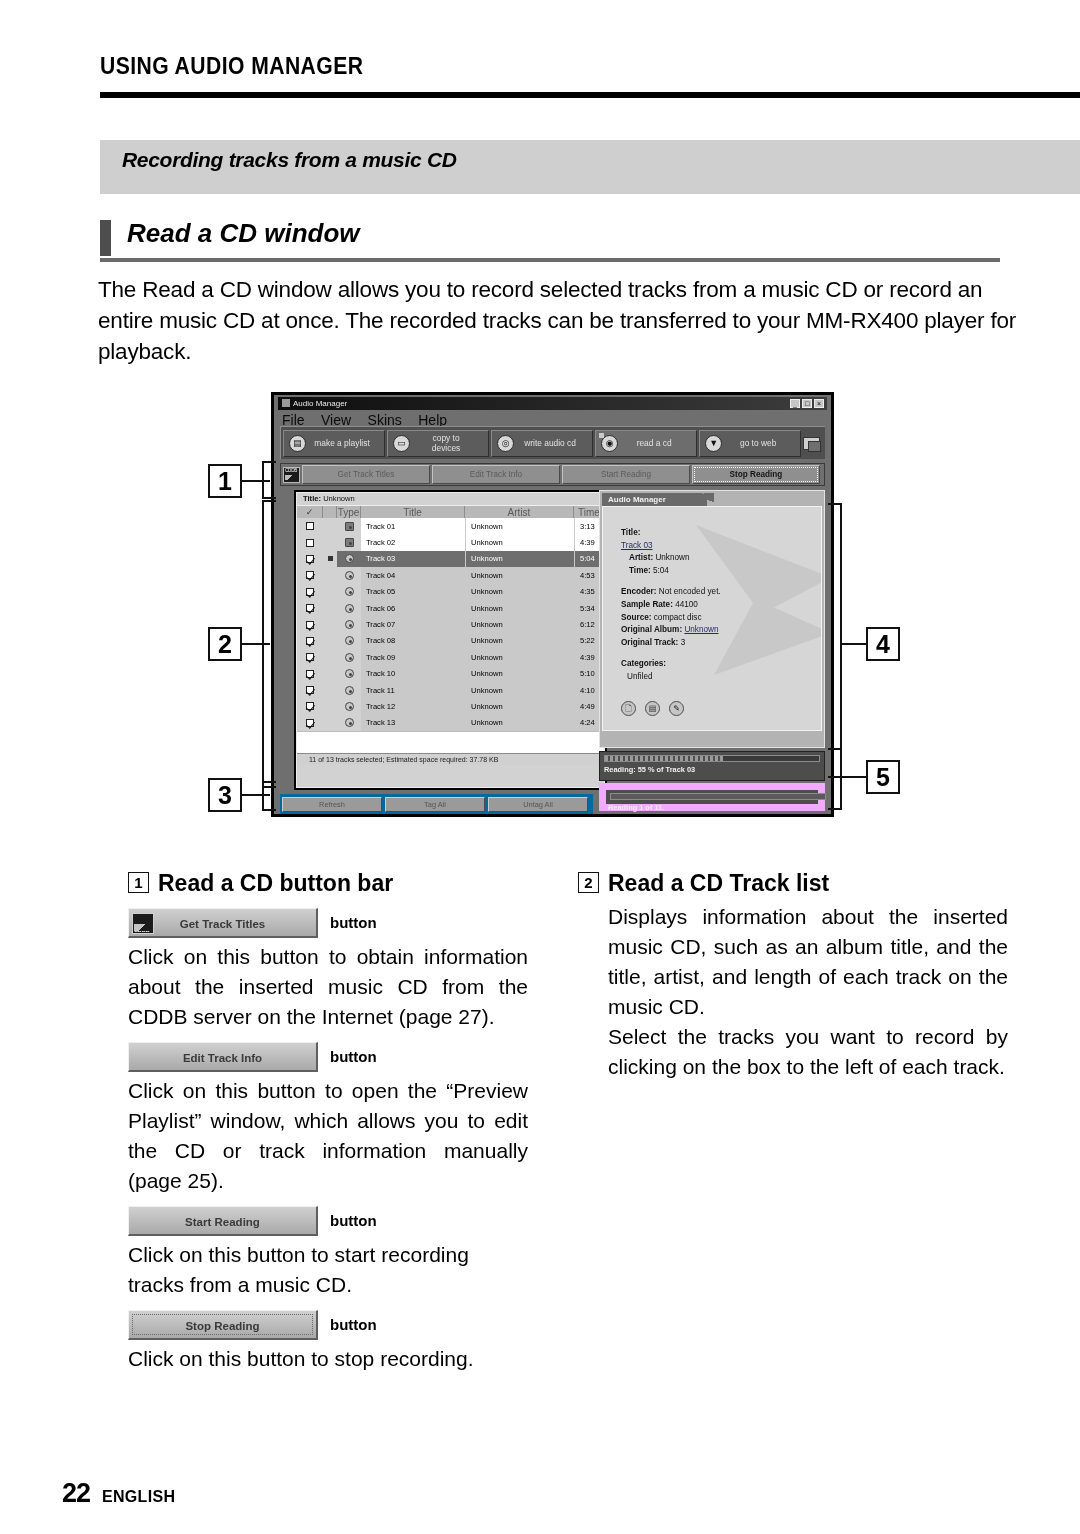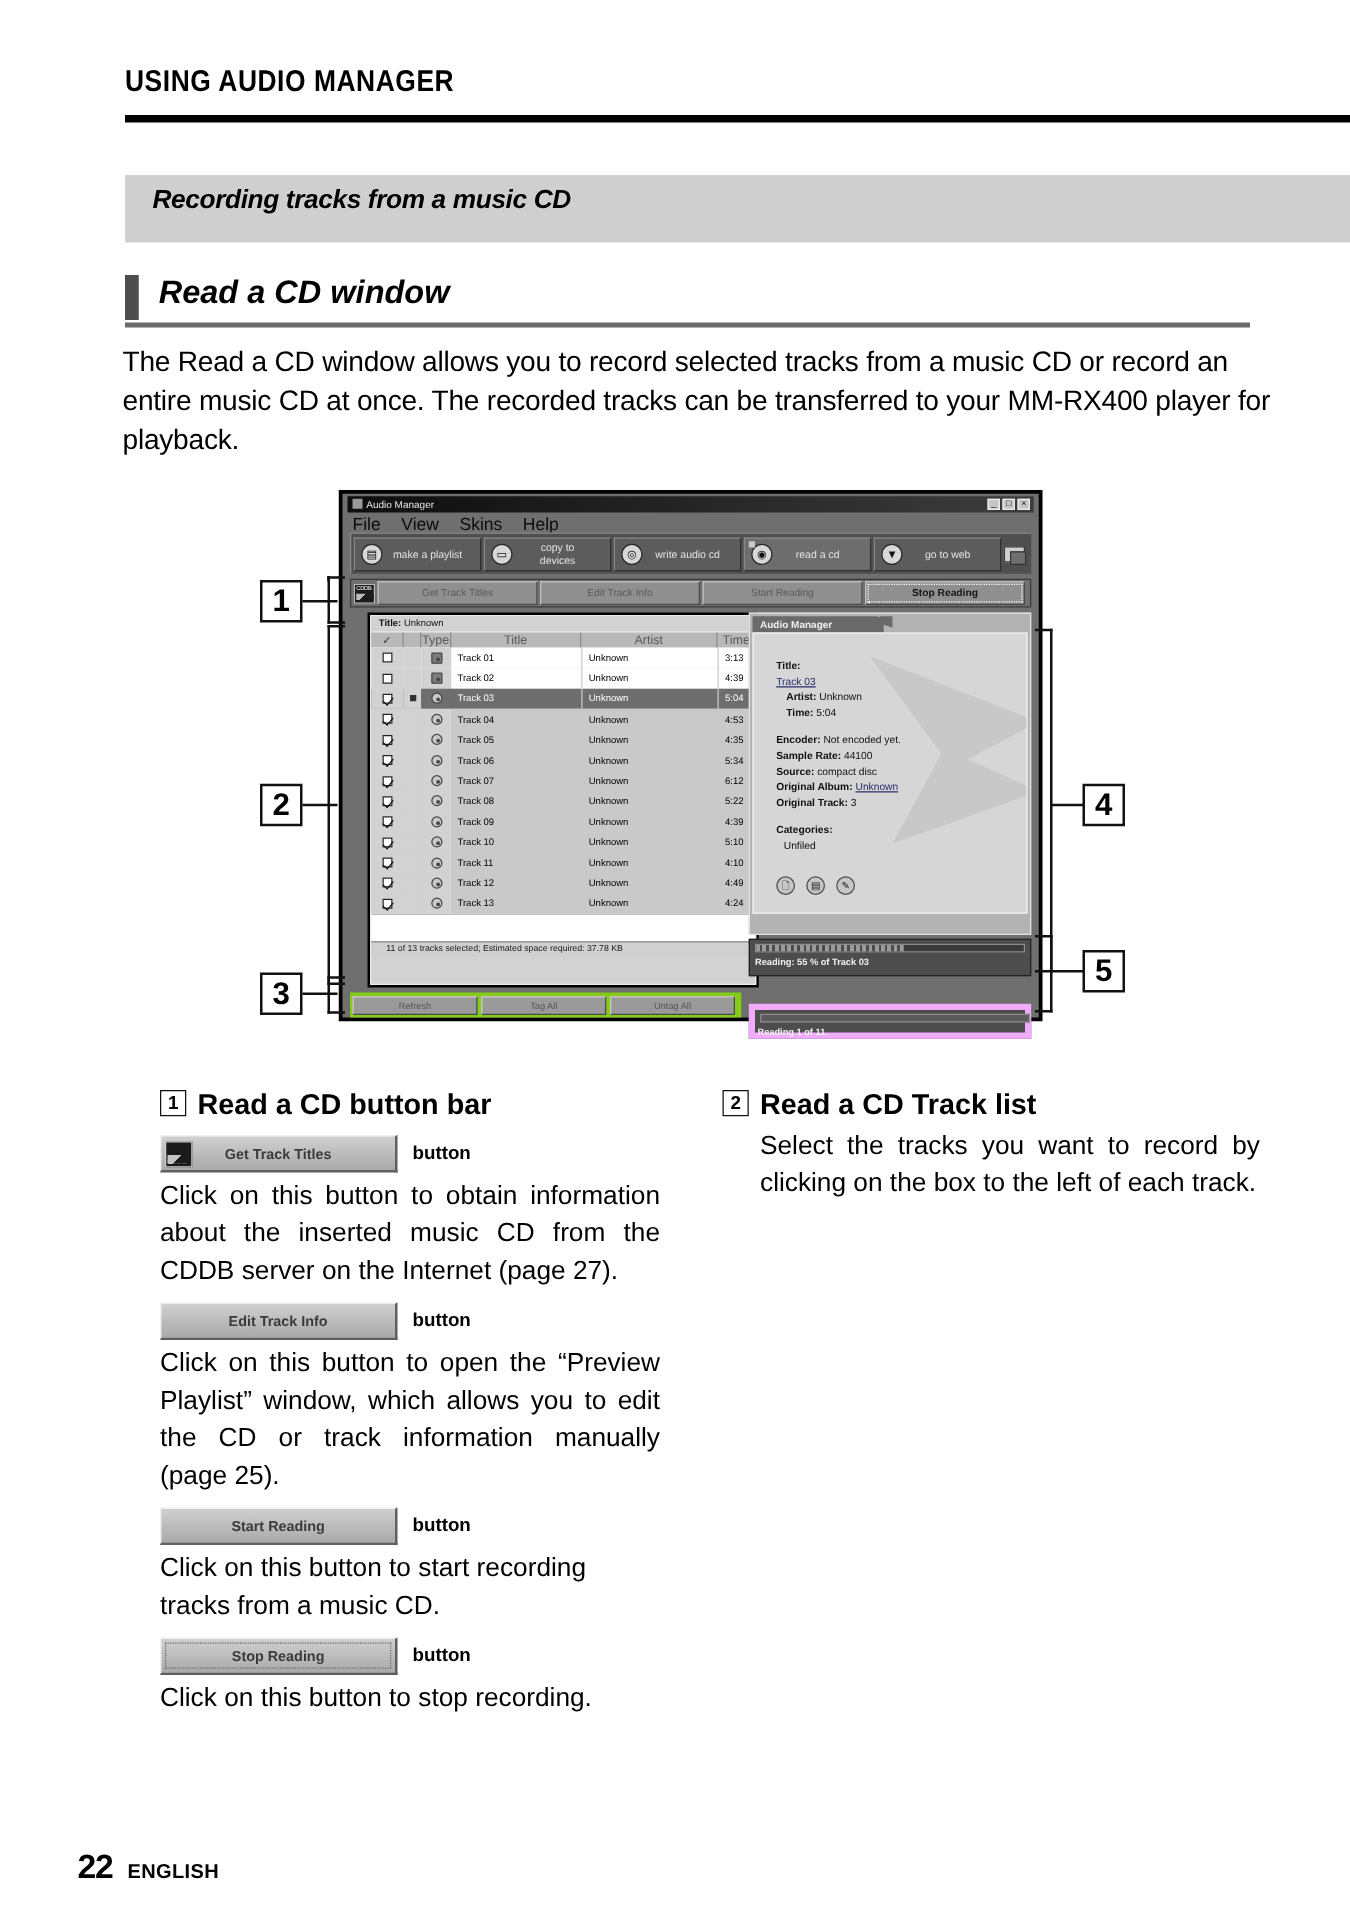--- a/index.html
+++ b/index.html
@@ -132,21 +132,21 @@
     border-right:1.5px solid #111; border-bottom:1.5px solid #111; transform:rotate(40deg);
   }
   .mark { width:5px; height:5px; background:#333; }
   .cdico { width:9px; height:9px; border-radius:50%; background:#c9c9c9; border:1px solid #444; position:relative; }
   .cdico:after { content:""; position:absolute; left:3px; top:3px; width:3px; height:3px; border-radius:50%; background:#444; }
   .cdico.mus { border-radius:1px; background:#7c7c7c; }
 
   .lp-blank { background:#fff; height:22px; border-top:1px solid #bdbdbd; }
   .lp-status { height:12px; background:#d0d0d0; border-top:1px solid #8a8a8a; font-size:7px; line-height:12px; padding-left:12px; color:#1a1a1a; }
 
-  .lbtns { position:absolute; left:6px; top:399px; width:313px; height:20px; background:#84cc16; display:flex; align-items:center; padding:2px; }
+  .lbtns { position:absolute; left:6px; top:399px; width:313px; height:20px; background:#0369a1; display:flex; align-items:center; padding:2px; }
   .lbtn { flex:1; height:15px; background:#9a9a9a; border-top:1px solid #ccc; border-left:1px solid #ccc; border-right:1px solid #4b4b4b; border-bottom:1px solid #4b4b4b;
           font-size:7.4px; color:#555; display:flex; align-items:center; justify-content:center; margin-right:3px; }
 
   
   .rpane { position:absolute; left:325px; top:95px; width:226px; height:258px; background:#b3b3b3; border:1px solid #e3e3e3; }
   .rtab { position:absolute; left:2px; top:2px; width:105px; height:13px; background:#6a6a6a;
           color:#f0f0f0; font-size:8px; font-weight:bold; line-height:13px; padding-left:6px;
           border-radius:0 6px 0 0; }
   .rtab:after { content:""; position:absolute; right:-7px; top:0; width:10px; height:13px;
                 background:linear-gradient(200deg,#6a6a6a 55%, transparent 56%); }
@@ -158,21 +158,21 @@
   .rinfo .lnk { color:#2b2b6b; text-decoration:underline; }
   .rinfo .gap { height:9px; }
   .rbtns { position:absolute; left:18px; bottom:14px; display:flex; gap:9px; }
   .rbtn { width:15px; height:15px; border-radius:50%; background:#c6c6c6; border:1px solid #4a4a4a;
           display:flex; align-items:center; justify-content:center; font-size:8px; color:#222; }
 
   .rprog { position:absolute; left:325px; top:356px; width:226px; height:30px; background:#4d4d4d; border:1px solid #222; }
   .rprog .bar { position:absolute; left:4px; top:3px; width:216px; height:7px; background:#3a3a3a; border:1px solid #8c8c8c; }
   .rprog .bar i { display:block; height:100%; width:55%; background:repeating-linear-gradient(to right,#9a9a9a 0 3px,#4d4d4d 3px 5px); }
   .rprog .txt { position:absolute; left:4px; top:13px; font-size:7.4px; color:#f0f0f0; font-weight:bold; }
-  .rprog2 { position:absolute; left:325px; top:408px; width:226px; height:28px; background:#4d4d4d; border:5px solid #f0abfc; }
+  .rprog2 { position:absolute; left:325px; top:388px; width:226px; height:28px; background:#4d4d4d; border:7px solid #f0abfc; }
   .rprog2 .bar { position:absolute; left:4px; top:3px; width:216px; height:7px; background:#5a5a5a; border:1px solid #8c8c8c; }
   .rprog2 .txt { position:absolute; left:2px; top:13px; font-size:7.4px; color:#f0f0f0; font-weight:bold; }
 
   
   .callout { position:absolute; width:34px; height:34px; border:2px solid #111; background:#fff;
              font-size:25px; font-weight:bold; display:flex; align-items:center; justify-content:center; }
   .cline { position:absolute; background:#111; }
   .cbracket { position:absolute; border:2px solid #111; border-right:none; }
   .cbracket.r { border:2px solid #111; border-left:none; }
 
@@ -562,20 +562,21 @@
     <span class="word">button</span>
   </div>
   <div>Click on this button to stop recording.</div>
 </div>
 
 <div class="col colR">
   <div class="hd">
     <span class="numbox">2</span>
     <span>Read a CD Track list</span>
   </div>
+  <div class="just" style="margin-left:30px">Displays information about the inserted music CD, such as an album title, and the title, artist, and length of each track on the music CD.</div>
   <div class="just" style="margin-left:30px">Select the tracks you want to record by clicking on the box to the left of each track.</div>
 </div>
 
 <div class="footer">
   <span class="pg">22</span>
   <span class="en">ENGLISH</span>
 </div>
 
 <div style="position:absolute;left:0;top:0;width:0;height:0;overflow:hidden"></div>
 

